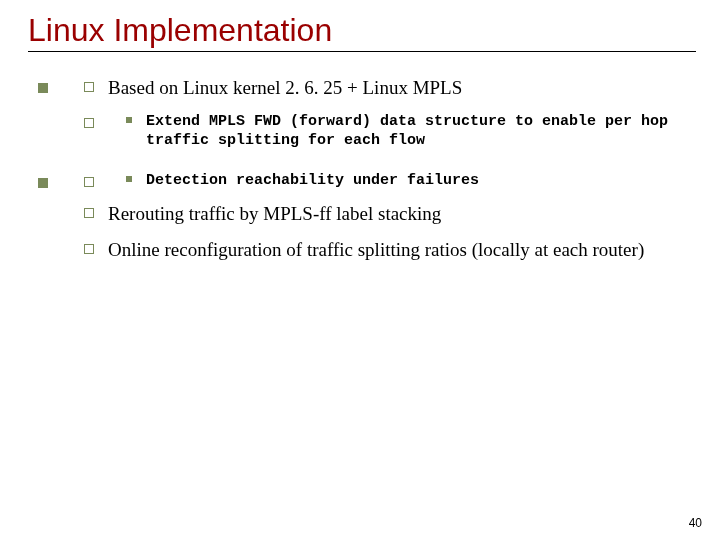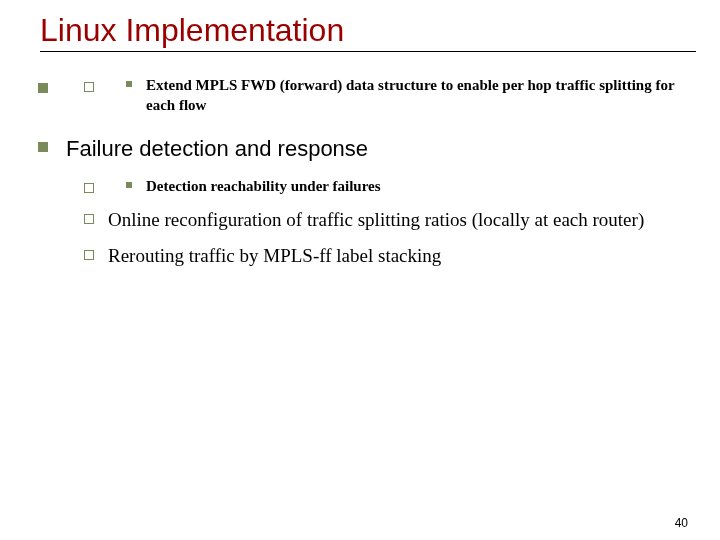--- a/index.html
+++ b/index.html
@@ -13,21 +13,21 @@
     position: relative;
     overflow: hidden;
   }
   .slide {
     padding: 12px 24px 0 24px;
   }
   .title {
     font-family: Arial, Helvetica, sans-serif;
     font-size: 32px;
     color: #9a0000;
-    margin: 0 0 6px 16px;
+    margin: 0 0 6px 4px;
     padding-bottom: 2px;
     border-bottom: 1px solid #000;
     font-weight: normal;
   }
   .lvl1 {
     list-style: none;
     padding-left: 14px;
     margin: 24px 0 0 0;
   }
   .lvl1 > li {
@@ -71,82 +71,84 @@
     height: 8px;
     border: 1px solid #7a8a5a;
     background: transparent;
   }
   .lvl3 {
     list-style: none;
     padding-left: 18px;
     margin: 10px 0 0 0;
   }
   .lvl3 > li {
-    font-family: Liberation Serif, serif;
+    font-family: Liberation Mono, monospace;
     font-size: 15px;
     font-weight: bold;
     color: #000;
     margin-bottom: 8px;
     padding-left: 20px;
     position: relative;
     line-height: 1.3;
   }
   .lvl3 > li::before {
     content: "";
     position: absolute;
     left: 0;
     top: 5px;
     width: 6px;
     height: 6px;
     background: #7a8a5a;
   }
   .pagenum {
     position: absolute;
     bottom: 10px;
-    right: 32px;
+    right: 18px;
     font-family: Arial, Helvetica, sans-serif;
     font-size: 12px;
     color: #000;
   }
 </style>
 </head>
 <body>
 
 <div class="slide">
   <h1 class="title">Linux Implementation</h1>
 
   <ul class="lvl1">
     <li>
       <ul class="lvl2">
         <li>
+          <span>Based on Linux kernel 2. 6. 25 + Linux MPLS</span>
+        </li>
+        <li>
           <ul class="lvl3">
             <li>
               <span>Extend MPLS FWD (forward) data structure to enable per hop traffic splitting for each flow</span>
             </li>
           </ul>
         </li>
       </ul>
     </li>
 
     <li>
-      <span>Failure detection and response</span>
       <ul class="lvl2">
         <li>
         </li>
         <li>
           <ul class="lvl3">
             <li>
               <span>Detection reachability under failures</span>
             </li>
           </ul>
         </li>
         <li>
-          <span>Online reconfiguration of traffic splitting ratios (locally at each router)</span>
+          <span>Rerouting traffic by MPLS-ff label stacking</span>
         </li>
         <li>
-          <span>Rerouting traffic by MPLS-ff label stacking</span>
+          <span>Online reconfiguration of traffic splitting ratios (locally at each router)</span>
         </li>
       </ul>
     </li>
   </ul>
 </div>
 
 <div class="pagenum">40</div>
 
 </body></html>

